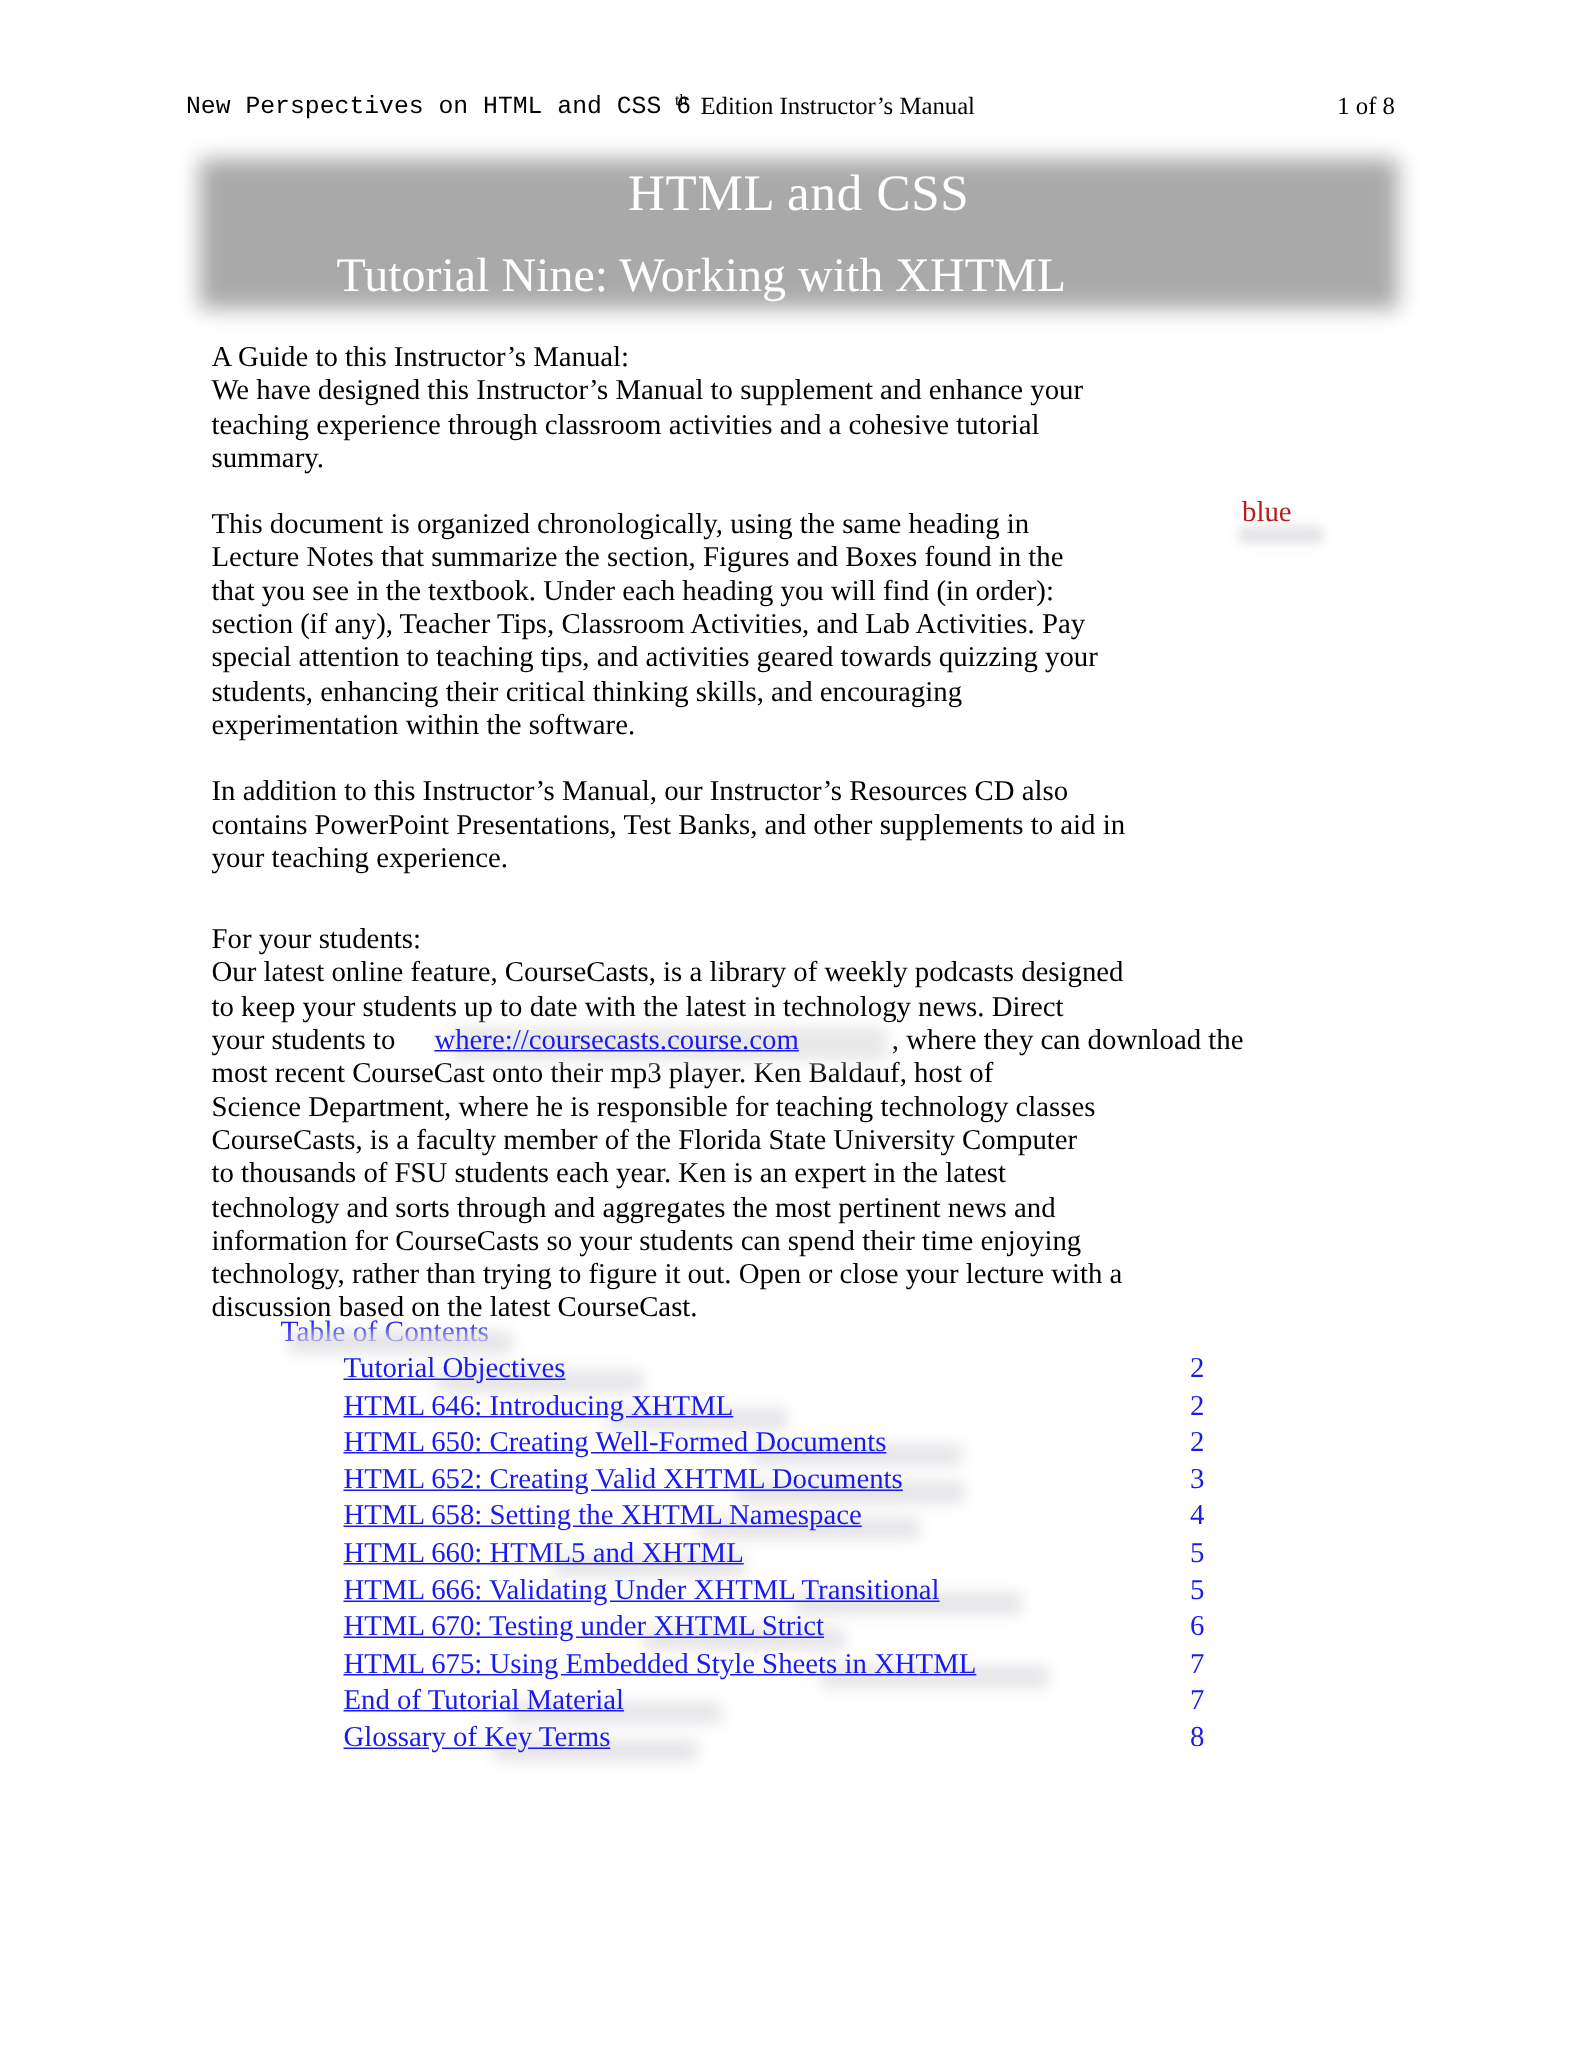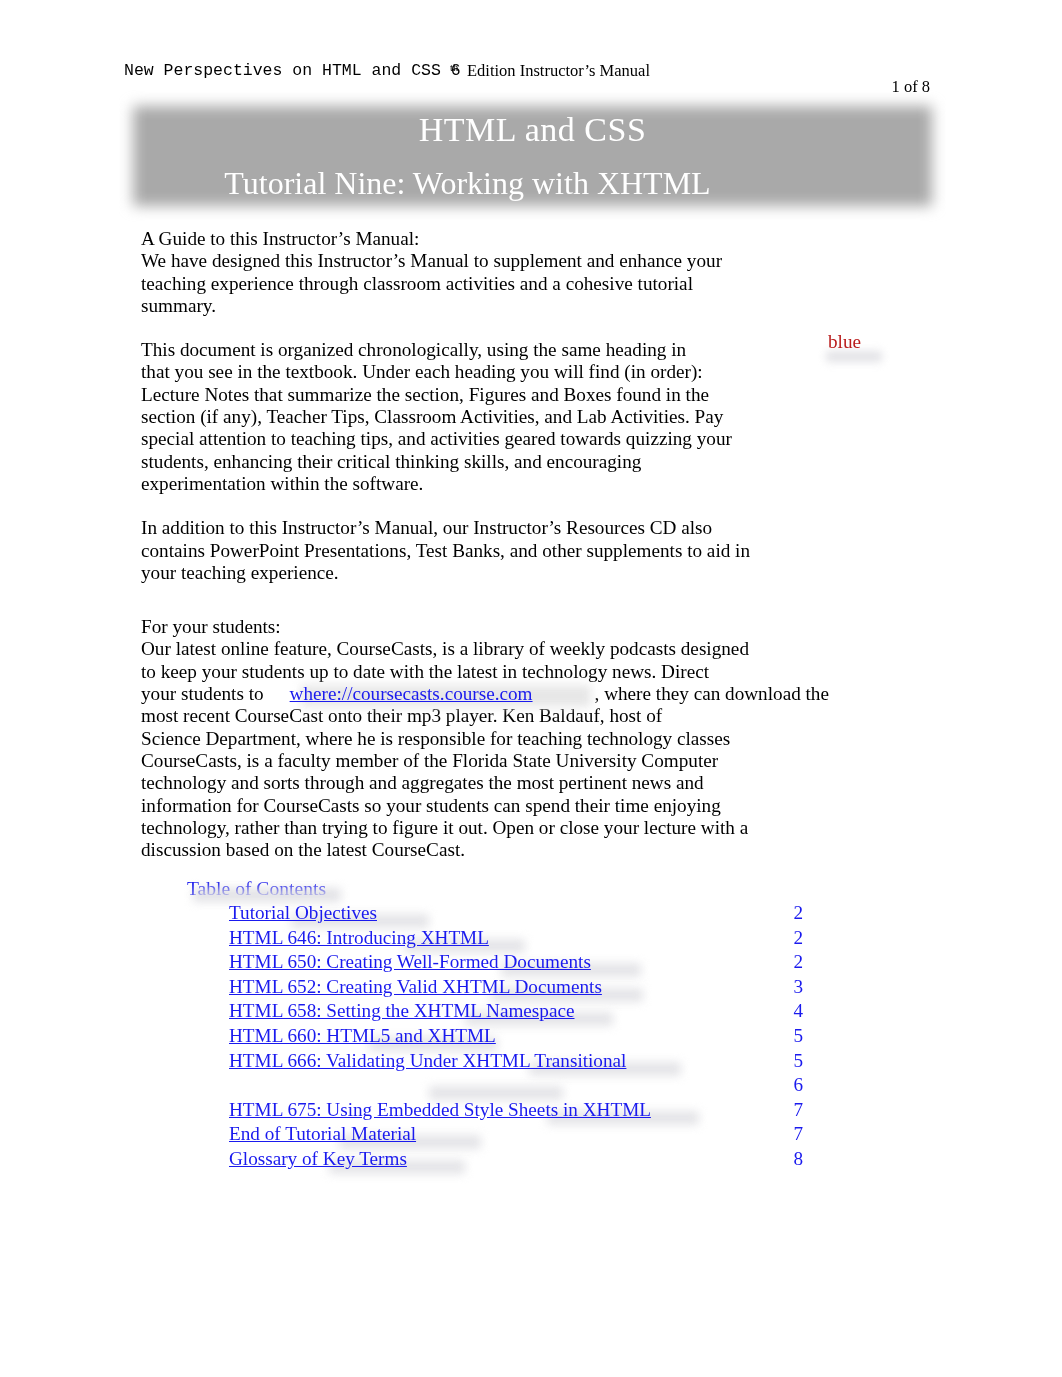--- a/index.html
+++ b/index.html
@@ -47,21 +47,21 @@
     line-height: 20px;
   }
   .doc-header .hdr-rest {
     position: absolute;
     left: 343px;
     top: 0;
   }
   .doc-header .hdr-pageno {
     position: absolute;
     right: 6px;
-    top: 16px;
+    top: 0;
     text-align: center;
   }
 
   
   .banner-wrap {
     position: absolute;
     left: 125px;
     top: 99px;
     width: 815px;
     height: 114px;
@@ -244,22 +244,22 @@
       <span class="line">A Guide to this Instructor’s Manual:</span>
       <span class="line">We have designed this Instructor’s Manual to supplement and enhance your</span>
       <span class="line">teaching experience through classroom activities and a cohesive tutorial</span>
       <span class="line">summary.</span>
     </div>
 
     <div class="gap-md"></div>
 
     <div class="para">
       <span class="line">This document is organized chronologically, using the same heading in</span>
+      <span class="line">Lecture Notes that summarize the section, Figures and Boxes found in the</span>
       <span class="line">that you see in the textbook. Under each heading you will find (in order):</span>
-      <span class="line">Lecture Notes that summarize the section, Figures and Boxes found in the</span>
       <span class="line">section (if any), Teacher Tips, Classroom Activities, and Lab Activities. Pay</span>
       <span class="line">special attention to teaching tips, and activities geared towards quizzing your</span>
       <span class="line">students, enhancing their critical thinking skills, and encouraging</span>
       <span class="line">experimentation within the software.</span>
     </div>
 
     <div class="gap-md"></div>
 
     <div class="para">
       <span class="line">In addition to this Instructor’s Manual, our Instructor’s Resources CD also</span>
@@ -275,20 +275,21 @@
       <span class="line">to keep your students up to date with the latest in technology news. Direct</span>
 
       <span class="line url-line">
         <span class="url-smudge"></span>
         <span>your students to</span><span class="url-spacer"></span><a class="url-link" href="#">where://coursecasts.course.com</a><span class="url-tail-spacer"></span><span>, where they can download the</span>
       </span>
 
       <span class="line">most recent CourseCast onto their mp3 player. Ken Baldauf, host of</span>
       <span class="line">Science Department, where he is responsible for teaching technology classes</span>
       <span class="line">CourseCasts, is a faculty member of the Florida State University Computer</span>
+      <span class="line">to thousands of FSU students each year. Ken is an expert in the latest</span>
       <span class="line">technology and sorts through and aggregates the most pertinent news and</span>
       <span class="line">information for CourseCasts so your students can spend their time enjoying</span>
       <span class="line">technology, rather than trying to figure it out. Open or close your lecture with a</span>
       <span class="line">discussion based on the latest CourseCast.</span>
     </div>
 
   </div>
 
   <div class="float-blue-smudge"></div>
   <div class="float-blue">blue</div>
@@ -299,20 +300,20 @@
       <span>Table of Contents</span>
     </div>
     <div class="toc-list" id="toc-list">
         <div class="toc-row"><span class="toc-smudge" style="left: 62px; width: 138px;"></span><span class="toc-label">Tutorial Objectives</span><span class="toc-page">2</span></div>
         <div class="toc-row"><span class="toc-smudge" style="left: 176px; width: 120px;"></span><span class="toc-label">HTML 646: Introducing XHTML</span><span class="toc-page">2</span></div>
         <div class="toc-row"><span class="toc-smudge" style="left: 272px; width: 140px;"></span><span class="toc-label">HTML 650: Creating Well-Formed Documents</span><span class="toc-page">2</span></div>
         <div class="toc-row"><span class="toc-smudge" style="left: 262px; width: 152px;"></span><span class="toc-label">HTML 652: Creating Valid XHTML Documents</span><span class="toc-page">3</span></div>
         <div class="toc-row"><span class="toc-smudge" style="left: 236px; width: 148px;"></span><span class="toc-label">HTML 658: Setting the XHTML Namespace</span><span class="toc-page">4</span></div>
         <div class="toc-row"><span class="toc-smudge" style="left: 140px; width: 128px;"></span><span class="toc-label">HTML 660: HTML5 and XHTML</span><span class="toc-page">5</span></div>
         <div class="toc-row"><span class="toc-smudge" style="left: 300px; width: 152px;"></span><span class="toc-label">HTML 666: Validating Under XHTML Transitional</span><span class="toc-page">5</span></div>
-        <div class="toc-row"><span class="toc-smudge" style="left: 200px; width: 134px;"></span><span class="toc-page">6</span></div>
+        <div class="toc-row"><span class="toc-smudge" style="left: 200px; width: 134px;"></span><span class="toc-label">HTML 670: Testing under XHTML Strict</span><span class="toc-page">6</span></div>
         <div class="toc-row"><span class="toc-smudge" style="left: 318px; width: 152px;"></span><span class="toc-label">HTML 675: Using Embedded Style Sheets in XHTML</span><span class="toc-page">7</span></div>
         <div class="toc-row"><span class="toc-smudge" style="left: 110px; width: 142px;"></span><span class="toc-label">End of Tutorial Material</span><span class="toc-page">7</span></div>
         <div class="toc-row"><span class="toc-smudge" style="left: 100px; width: 136px;"></span><span class="toc-label">Glossary of Key Terms</span><span class="toc-page">8</span></div>
       </div>
   </div>
 
 </div>
 
 </body></html>

